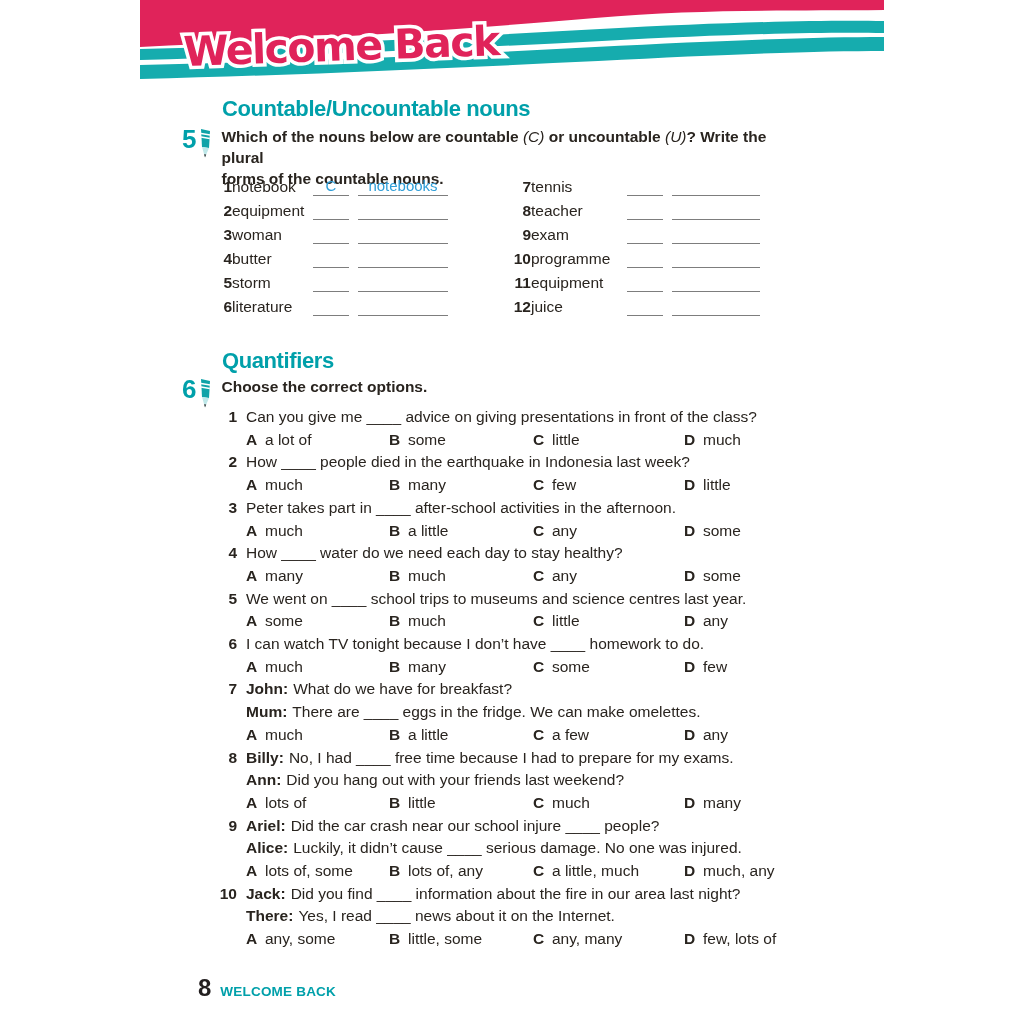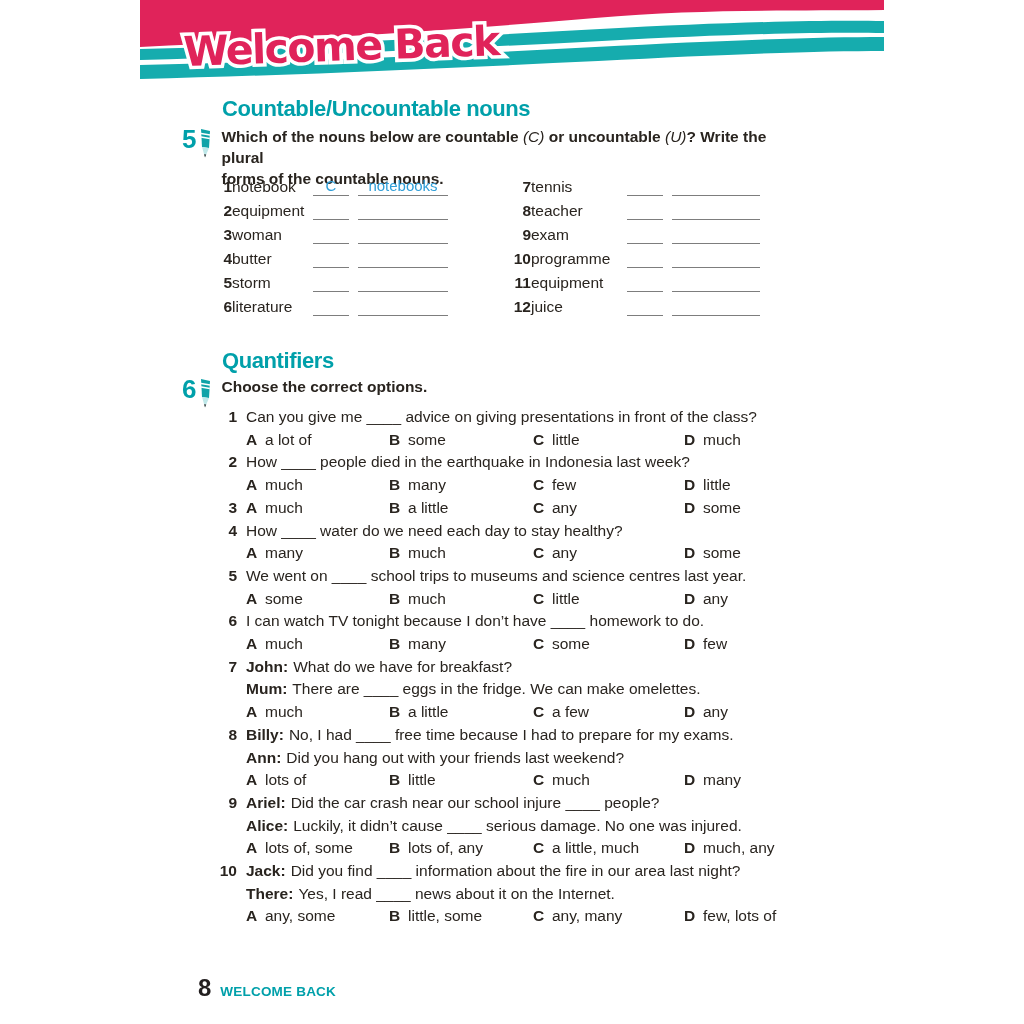--- a/index.html
+++ b/index.html
@@ -200,20 +200,21 @@
           <span class="opt opt-b"><span class="ol">B</span><span>many</span></span>
           <span class="opt opt-c"><span class="ol">C</span><span>few</span></span>
           <span class="opt opt-d"><span class="ol">D</span><span>little</span></span>
         </div>
       </div>
     </div>
 
     <div class="q">
       <span class="qnum">3</span>
       <div class="qbody">
+        <div class="qline"><span>Peter takes part in ____ after-school activities in the afternoon.</span></div>
         <div class="opts">
           <span class="opt opt-a"><span class="ol">A</span><span>much</span></span>
           <span class="opt opt-b"><span class="ol">B</span><span>a little</span></span>
           <span class="opt opt-c"><span class="ol">C</span><span>any</span></span>
           <span class="opt opt-d"><span class="ol">D</span><span>some</span></span>
         </div>
       </div>
     </div>
 
     <div class="q">

